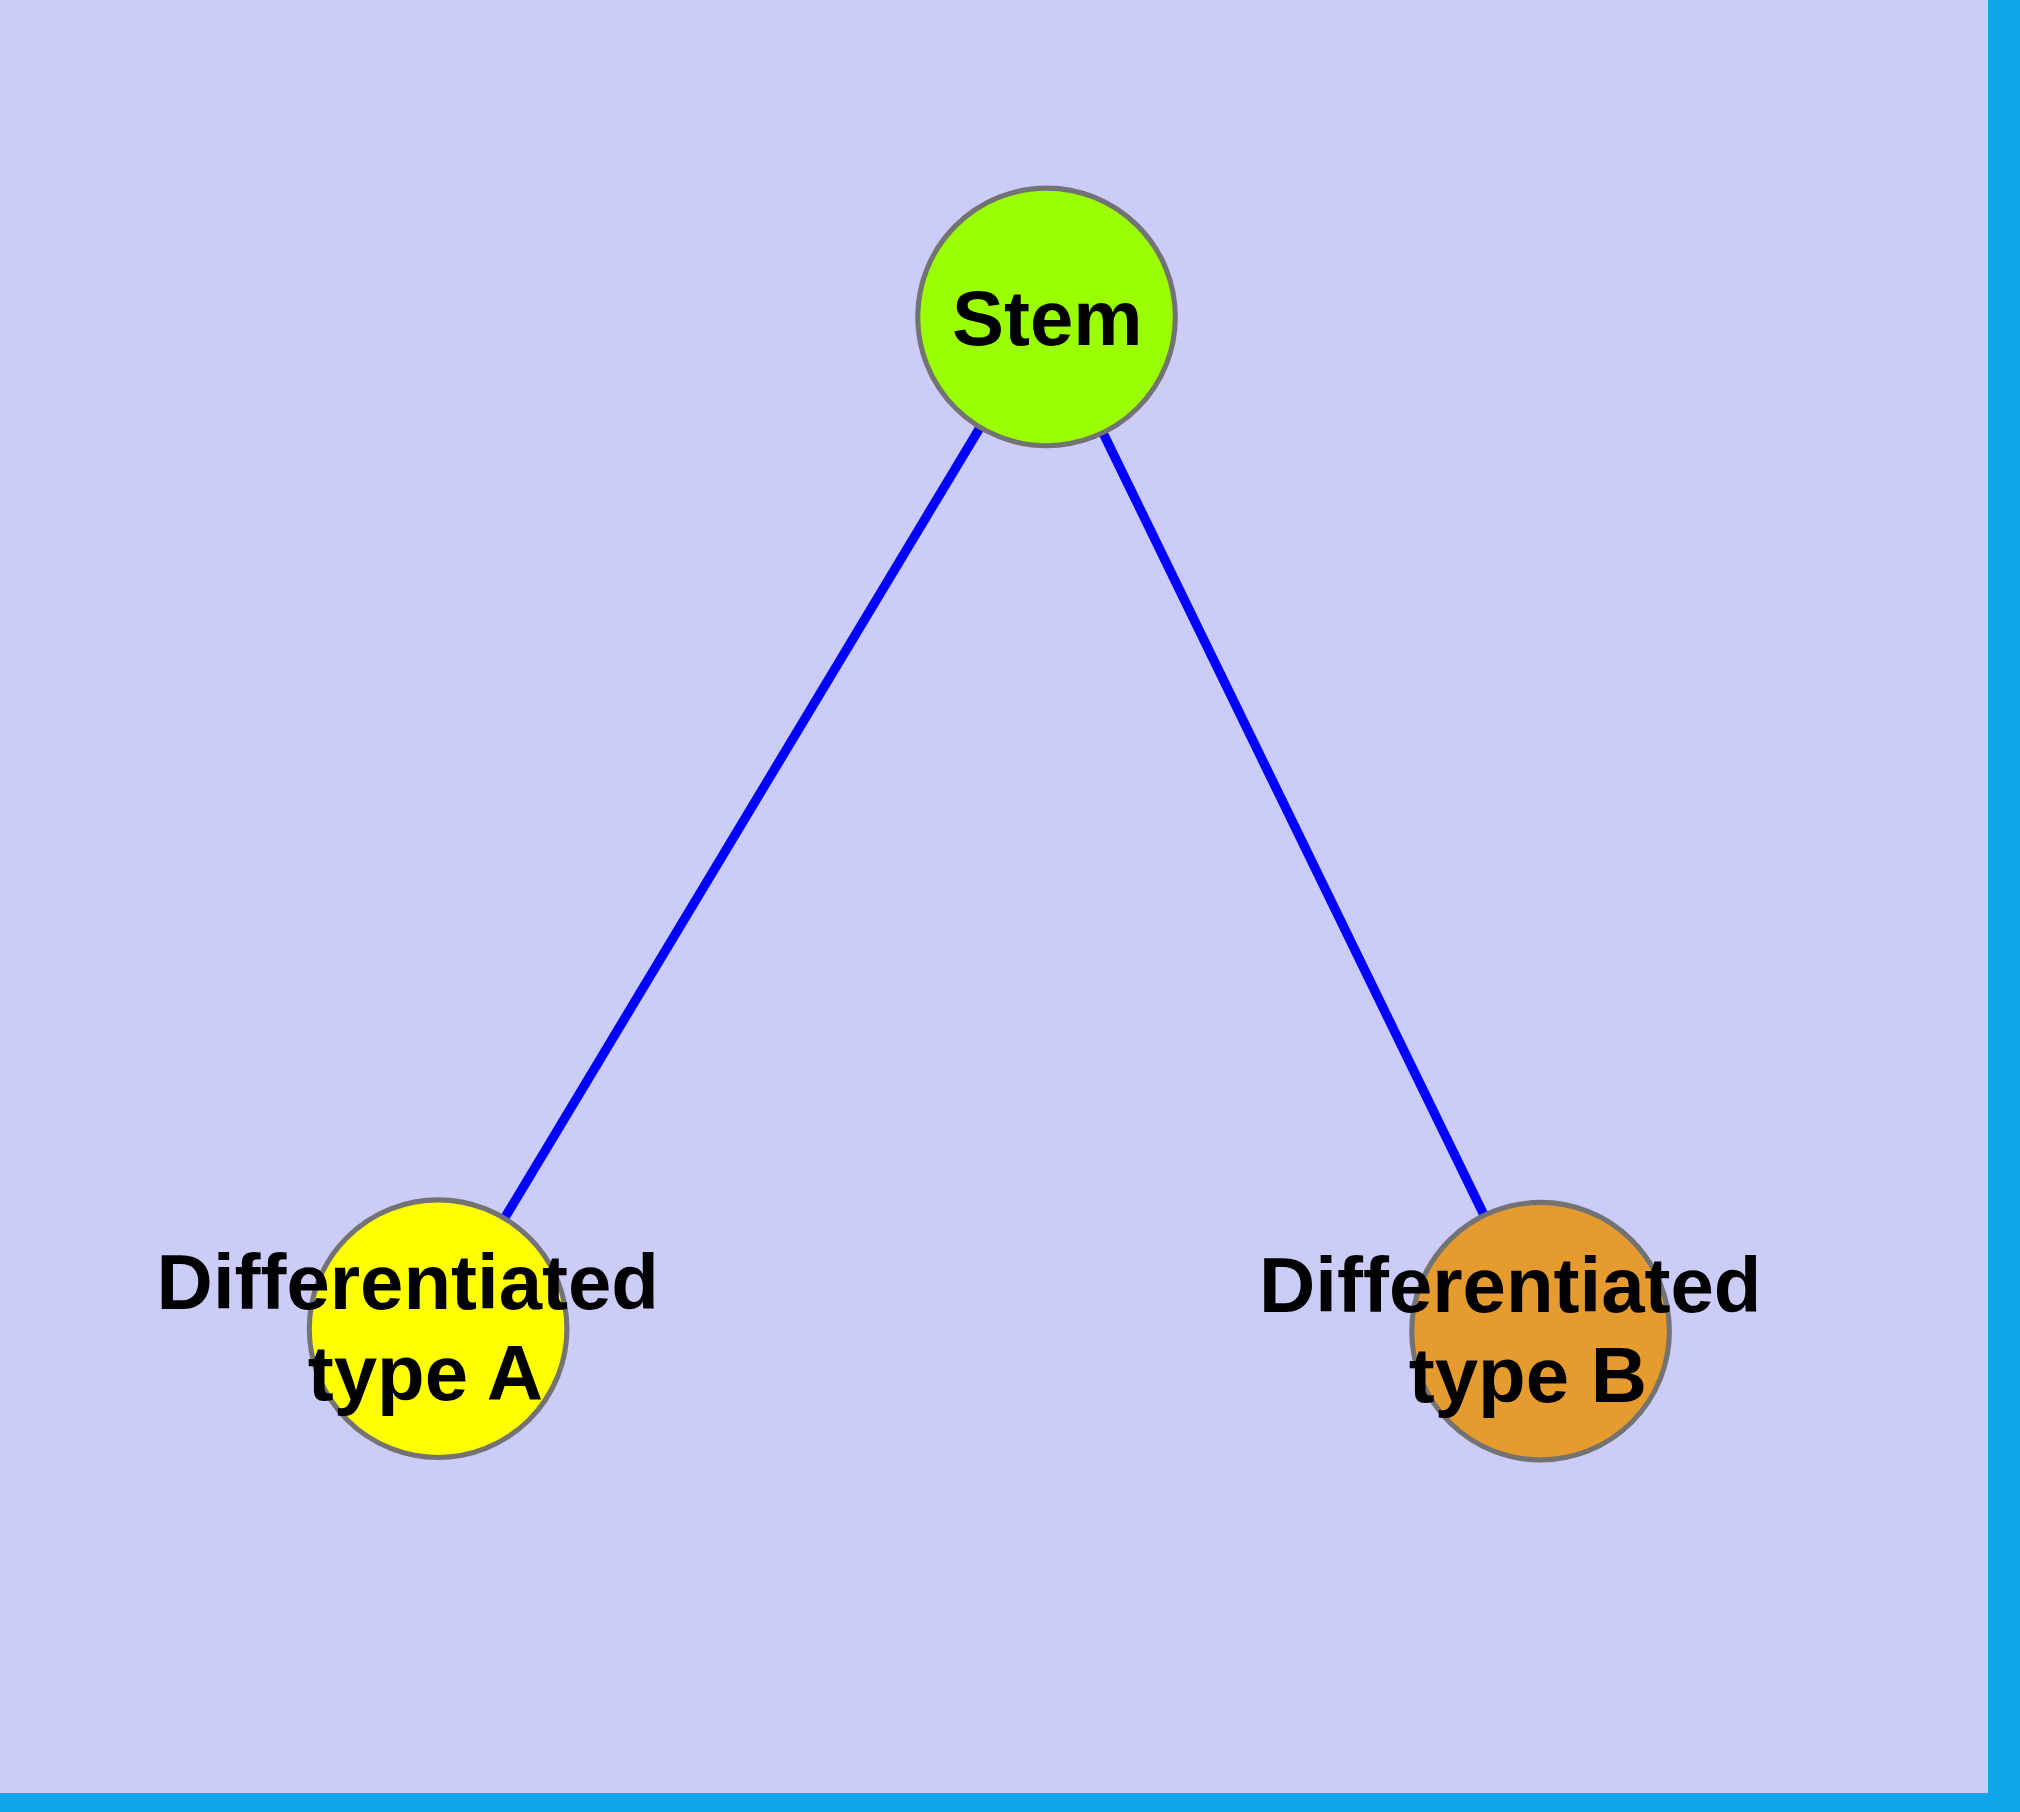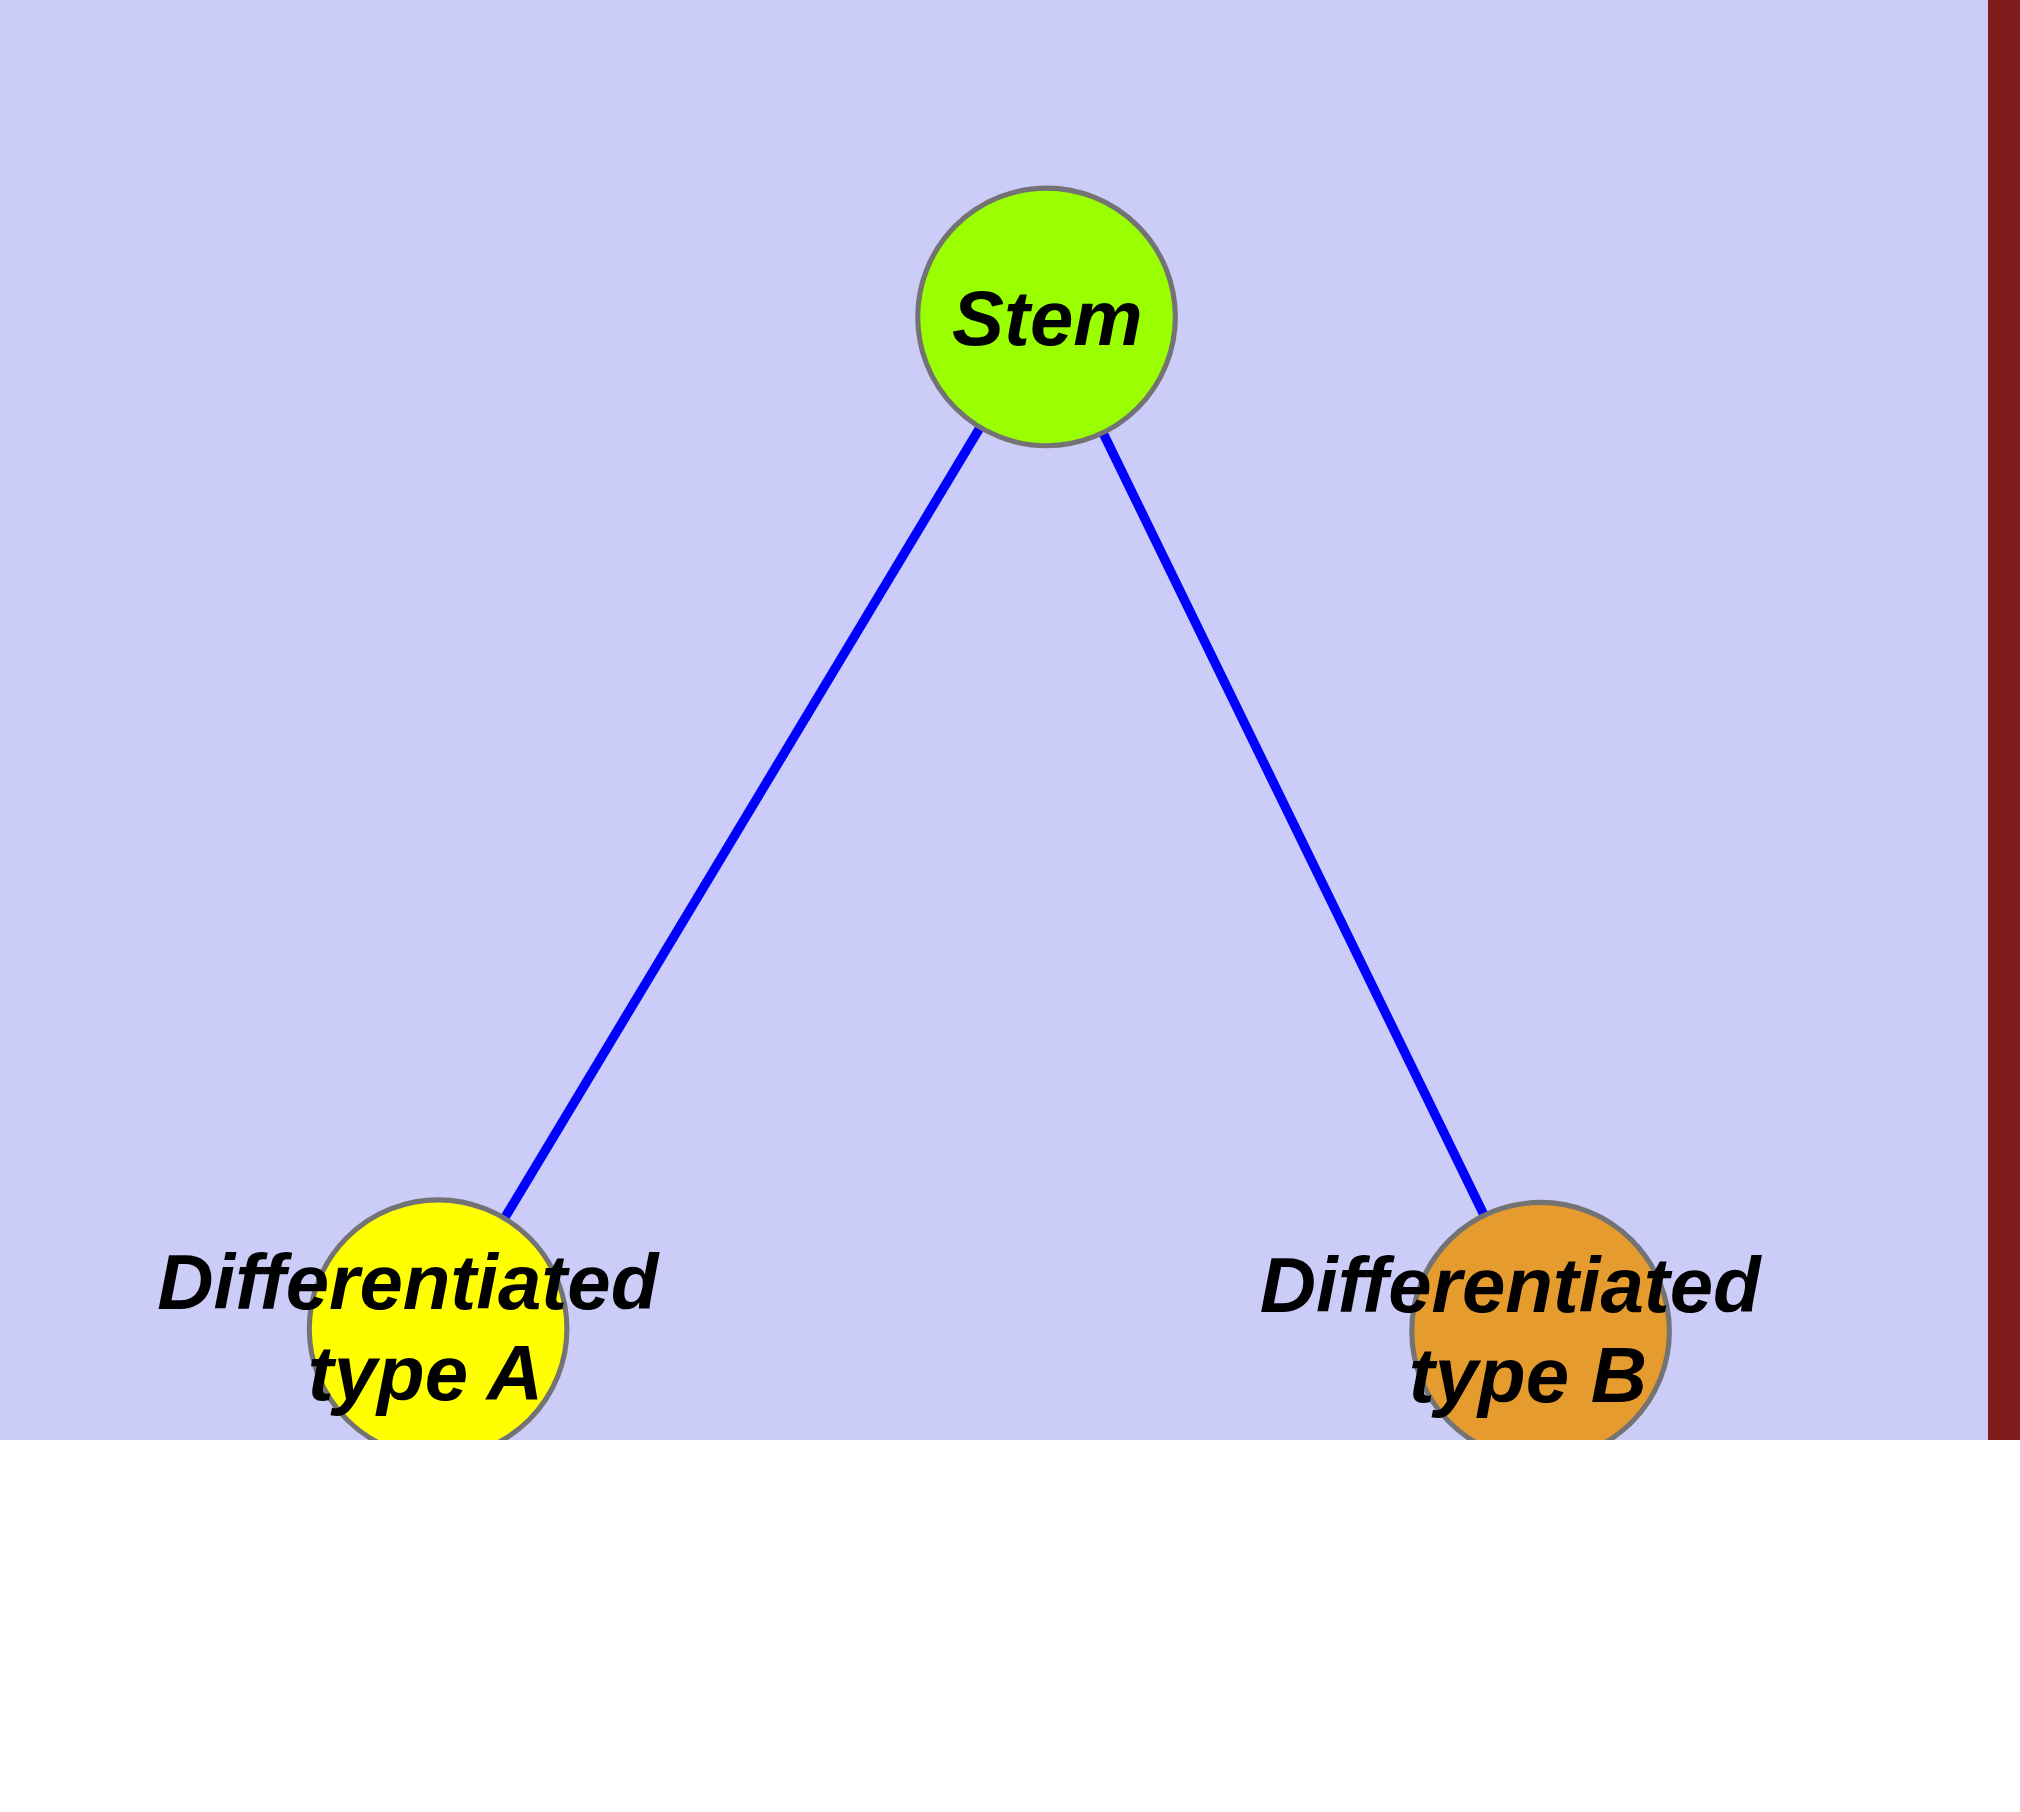--- a/index.html
+++ b/index.html
@@ -3,25 +3,24 @@
 <meta charset="utf-8">
 <style>
   html, body {
     margin: 0;
     padding: 0;
     background: #ffffff;
   }
   #canvas {
     position: relative;
     width: 2021px;
-    height: 1440px;
-    background: #7f1d1d;
+    height: 1812px;
+    background: #0ea5e9;
     overflow: hidden;
     font-family: "Liberation Sans", sans-serif;
-    font-style: italic;
   }
   #plot-area {
     position: absolute;
     left: 0px;
     top: 0px;
     width: 1988px;
     height: 1793px;
     background: #ccccf9;
   }
   #graph-svg {

